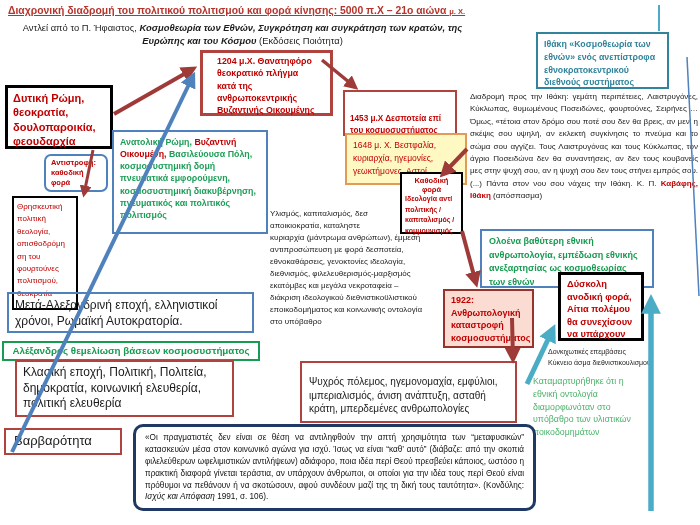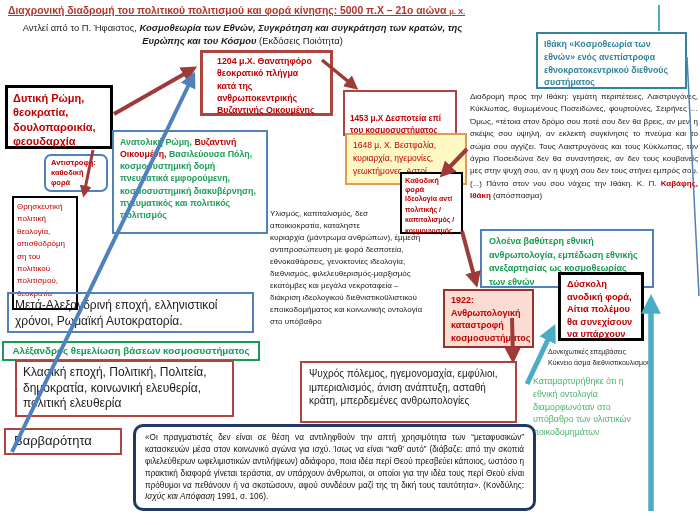--- a/index.html
+++ b/index.html
@@ -35,49 +35,49 @@
               color:#1a1a1a;font-size:13px;padding:3px 8px;z-index:10;}
 
   #box-1204{left:200px;top:50px;width:133px;height:66px;border:3px solid #b0433d;
               color:#c00000;font-weight:bold;font-size:8.8px;line-height:1.4;padding:2px 14px;z-index:10;}
   #box-1453{left:343px;top:90px;width:114px;height:37px;border:2.5px solid #b0433d;background:#fff;
               color:#c00000;font-weight:bold;font-size:8.2px;line-height:1.5;padding:21px 5px;z-index:10;}
   #box-1648{left:345px;top:133px;width:122px;height:52px;border:2px solid #e29b56;background:#fef9c3;
               color:#c00000;font-size:8.5px;line-height:1.55;padding:4px 6px;z-index:10;}
   #box-kathodiki{left:400px;top:172px;width:63px;height:62px;border:2.5px solid #000;background:#fff;
               padding:2px 3px;z-index:12;}
-  #box-kathodiki .kath-h{color:#c00000;font-weight:bold;font-size:7.5px;}
+  #box-kathodiki .kath-h{color:#c00000;font-weight:bold;font-size:7.5px;text-align:center;}
   #box-kathodiki .kath-b{color:#c00000;font-weight:bold;font-size:7px;line-height:1.5;white-space:pre-line;}
 
   #para-ylismos{left:270px;top:208px;width:198px;font-size:8px;color:#1a1a1a;line-height:1.5;z-index:5;}
   #box-anatoliki{left:112px;top:130px;width:156px;height:104px;border:2px solid #4f81bd;
               font-size:8.8px;font-weight:bold;line-height:1.38;padding:4px 6px;z-index:10;}
   #box-anatoliki .grn{color:#1d9e57;}
   #box-anatoliki .red{color:#c00000;}
 
-  #box-ithaki{left:536px;top:32px;width:151px;height:57px;border:2.5px solid #31849b;
+  #box-ithaki{left:536px;top:32px;width:133px;height:57px;border:2.5px solid #31849b;
               color:#31849b;font-weight:bold;font-size:8.8px;line-height:1.45;padding:4px 6px;
               overflow:hidden;z-index:10;}
   #para-ithaki{left:470px;top:91px;width:228px;font-size:8px;color:#1a1a1a;line-height:1.55;
               text-align:justify;z-index:5;}
   #para-ithaki .kavafis{color:#c00000;font-weight:bold;}
 
   #box-oloena{left:480px;top:229px;width:174px;height:59px;border:2.5px solid #4f81bd;background:#fff;
               color:#169b50;font-weight:bold;font-size:9px;line-height:1.5;padding:4px 7px;z-index:8;}
   #box-dyskoli{left:558px;top:272px;width:86px;height:69px;border:3px solid #000;background:#fff;
               color:#c00000;font-weight:bold;font-size:9.3px;line-height:1.35;padding:3px 6px;z-index:12;}
   #box-1922{left:443px;top:289px;width:91px;height:59px;border:2.5px solid #96332d;background:#fbdcd2;
               color:#c00000;font-weight:bold;font-size:9px;line-height:1.4;padding:3px 6px;z-index:10;}
   #text-donkixotikes{left:548px;top:347px;width:140px;font-size:7px;color:#1a1a1a;line-height:1.5;z-index:5;}
   #text-ptosi{left:533px;top:375px;width:120px;font-size:8.8px;line-height:1.45;z-index:5;}
   #text-ptosi .ptosi-year{color:#c00000;}
   #text-ptosi .ptosi-head{color:#169b50;font-weight:bold;}
   #text-ptosi .ptosi-body{color:#4bb26a;white-space:pre-line;}
   #box-psychros{left:300px;top:361px;width:217px;height:62px;border:2px solid #b0433d;background:#fff;
-              color:#1a1a1a;font-size:10px;line-height:1.35;padding:4px 7px;z-index:10;}
+              color:#1a1a1a;font-size:10px;line-height:1.35;padding:12px 7px;z-index:10;}
   #box-quote{left:133px;top:424px;width:403px;height:87px;border:3px solid #1f3864;border-radius:10px;
               background:#fff;color:#111;font-size:8.2px;line-height:1.45;padding:5px 9px;
               text-align:justify;z-index:10;}
   #box-quote .ital{font-style:italic;}
 
   #arrows{position:absolute;left:0;top:0;width:700px;height:525px;z-index:30;pointer-events:none;}
 </style>
 </head>
 <body>
 
@@ -92,21 +92,21 @@
 δουλοπαροικία,
 φεουδαρχία</div>
   <div id="box-antistrofi" class="box pre">Αντιστροφή:
 καθοδική
 φορά</div>
   <div id="box-thriskeftiki" class="box pre">Θρησκευτική
 πολιτική
 θεολογία,
 οπισθοδρόμη
 ση του
-πολιτικού
+φουρτούνες
 πολιτισμού,
 θεοκρατία</div>
   <div id="box-meta" class="box">Μετά-Αλεξανδρινή εποχή, ελληνιστικοί χρόνοι, Ρωμαϊκή Αυτοκρατορία.</div>
   <div id="box-alexandros" class="box">Αλέξανδρος θεμελίωση βάσεων κοσμοσυστήματος</div>
   <div id="box-klasiki" class="box">Κλασική εποχή, Πολιτική, Πολιτεία, δημοκρατία, κοινωνική ελευθερία, πολιτική ελευθερία</div>
   <div id="box-varvarotita" class="box">Βαρβαρότητα</div>
 
   <div id="box-1204" class="box pre">1204 μ.Χ.  Θανατηφόρο
 θεοκρατικό πλήγμα
 κατά της

